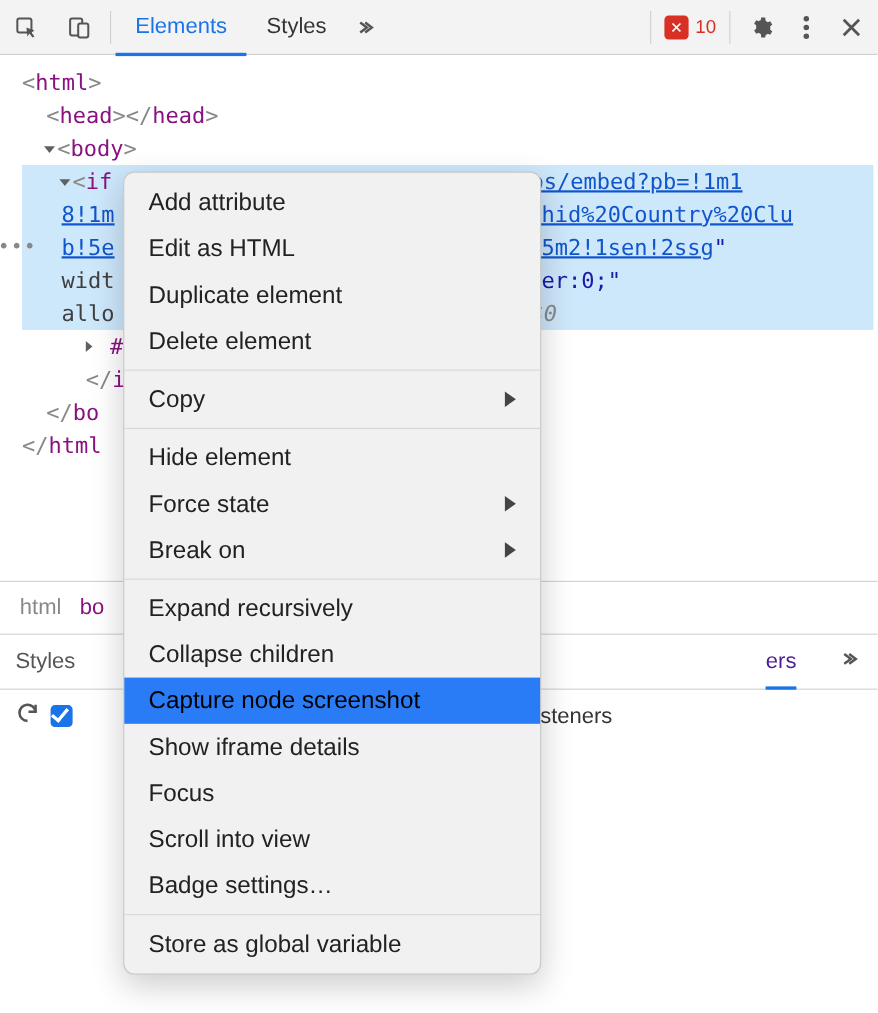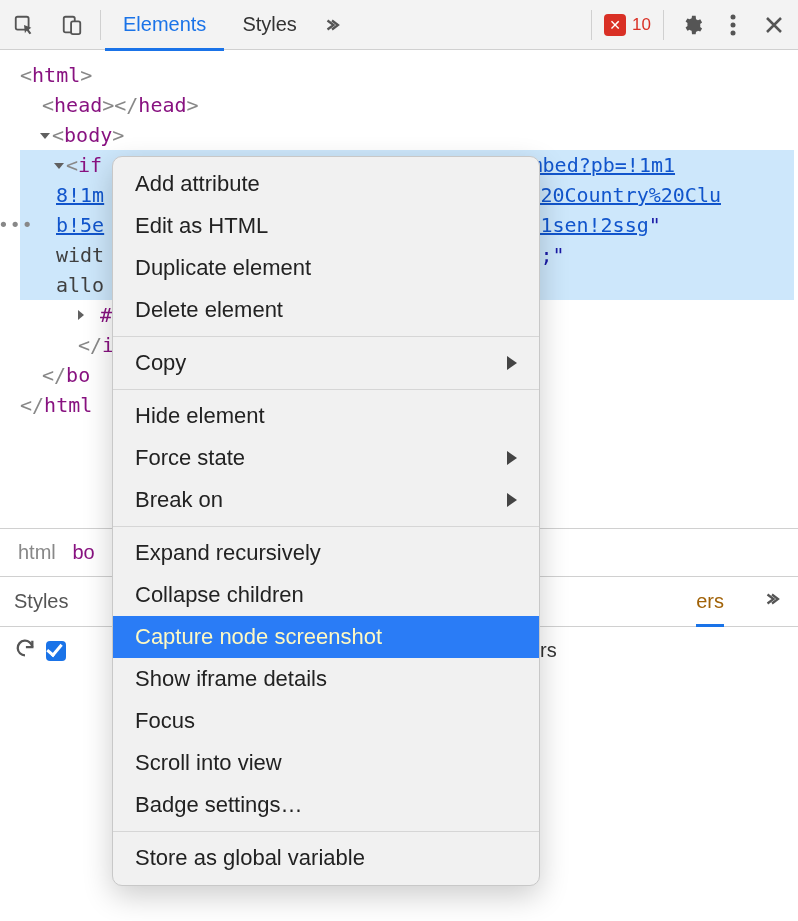--- a/index.html
+++ b/index.html
@@ -24,30 +24,30 @@
   .tri { display:inline-block; width:0; height:0; border-left:6px solid #606060; border-top:5px solid transparent; border-bottom:5px solid transparent; margin-right:4px; transform: translateY(-2px);}
   .tri.open { transform: rotate(90deg) translateX(-1px); }
   .indent1 { padding-left: 22px; }
   .indent2 { padding-left: 36px; }
   .indent3 { padding-left: 58px; }
   .highlight-block { background:#cde7fb; }
   .crumbs { border-top:1px solid #d0d0d0; border-bottom:1px solid #d0d0d0; padding: 12px 18px; font-size: 20px; color:#888; }
   .crumbs .sel { color:#881280; }
   .panel-tabs { display:flex; align-items:center; border-bottom:1px solid #d0d0d0; height:50px; padding:0 14px; color:#555; font-size:20px; }
   .panel-tabs .ptab { margin-right:24px; }
-  .panel-tabs .ptab.selected { color:#a16207; position:relative; }
+  .panel-tabs .ptab.selected { color:#4c1d95; position:relative; }
   .panel-tabs .ptab.selected::after { content:""; position:absolute; left:0; right:0; bottom:-14px; height:3px; background:#1a73e8; }
   .listeners-toolbar { display:flex; align-items:center; padding:10px 14px; font-size:20px; color:#333; }
   .checkbox { width:20px; height:20px; background:#1a73e8; border-radius:4px; margin:0 10px; position:relative; }
   .checkbox::after { content:""; position:absolute; left:4px; top:0px; width:6px; height:12px; border:solid #fff; border-width:0 3px 3px 0; transform:rotate(40deg); }
   .ov-dots { position:absolute; left:-2px; top:160px; color:#888; font-size:18px; letter-spacing:1px; }
   
-  .ctxmenu { position:absolute; left:112px; top:156px; width:428px; background:#f1f1f1; border:1px solid #c8c8c8; border-radius:10px; box-shadow:0 10px 30px rgba(0,0,0,0.2); padding:6px 0; z-index:50; }
+  .ctxmenu { position:absolute; left:112px; top:156px; width:380px; background:#f1f1f1; border:1px solid #c8c8c8; border-radius:10px; box-shadow:0 10px 30px rgba(0,0,0,0.2); padding:6px 0; z-index:50; }
   .ctxmenu .mi { padding:8px 22px; font-size:22px; color:#222; display:flex; align-items:center; justify-content:space-between; }
-  .ctxmenu .mi.highlighted { background:#2a7cf6; color:#fef9c3; }
+  .ctxmenu .mi.highlighted { background:#2a7cf6; color:#000000; }
   .ctxmenu .sep { height:1px; background:#d6d6d6; margin:5px 0; }
   .sub-arrow { width:0; height:0; border-left:10px solid #444; border-top:7px solid transparent; border-bottom:7px solid transparent; }
 </style>
 </head>
 <body>
 
 <div class="toolbar">
   <div class="icon-btn">
     <svg width="22" height="22" viewBox="0 0 24 24" fill="none" stroke="#555" stroke-width="2">
         <rect x="3" y="3" width="14" height="14" rx="2"></rect>

